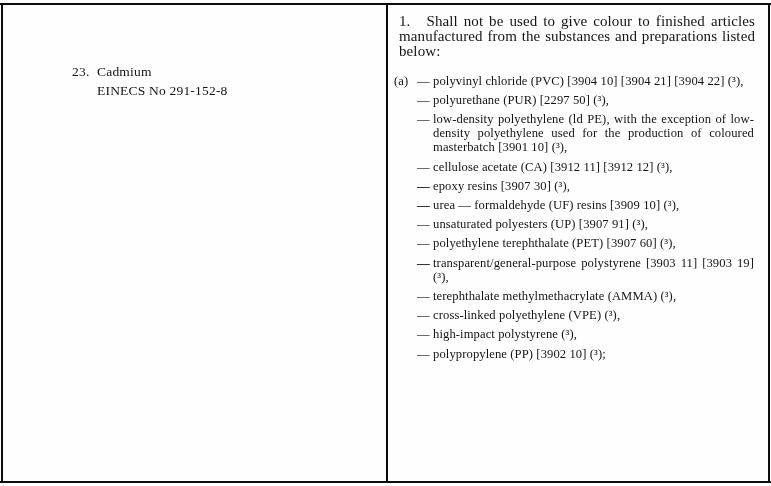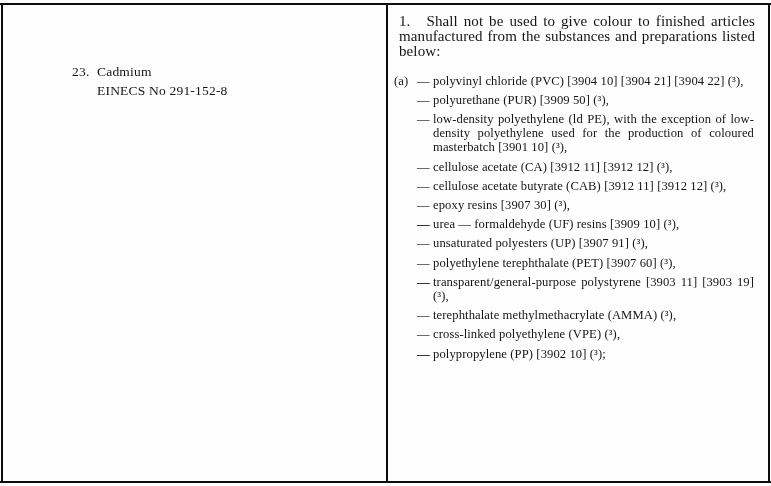--- a/index.html
+++ b/index.html
@@ -96,31 +96,31 @@
     </div>
     <div class="left-indent">EINECS No 291-152-8</div>
   </div>
 
   <div class="right-col">
     <p class="intro">
       <span class="intro-num">1.</span><span>Shall not be used to give colour to finished articles manufactured from the substances and preparations listed below:</span>
     </p>
     <div class="rlist">
         <div class="item"><span class="ilabel">(a)</span><span class="dash">—</span><span>polyvinyl chloride (PVC) [3904 10] [3904 21] [3904 22] (³),</span></div>
-        <div class="item"><span class="dash">—</span><span>polyurethane (PUR) [3909 50] (³),</span></div>
+        <div class="item"><span class="dash">—</span><span>polyurethane (PUR) [2297 50] (³),</span></div>
         <div class="item"><span class="dash">—</span><span>low-density polyethylene (ld PE), with the exception of low-density polyethylene used for the production of coloured masterbatch [3901 10] (³),</span></div>
         <div class="item"><span class="dash">—</span><span>cellulose acetate (CA) [3912 11] [3912 12] (³),</span></div>
-        <div class="item"><span class="dash">—</span><span>cellulose acetate butyrate (CAB) [3912 11] [3912 12] (³),</span></div>
+        <div class="item"><span class="dash">—</span></div>
         <div class="item"><span class="dash">—</span><span>epoxy resins [3907 30] (³),</span></div>
         <div class="item"><span class="dash">—</span></div>
         <div class="item"><span class="dash">—</span><span>urea — formaldehyde (UF) resins [3909 10] (³),</span></div>
         <div class="item"><span class="dash">—</span><span>unsaturated polyesters (UP) [3907 91] (³),</span></div>
         <div class="item"><span class="dash">—</span><span>polyethylene terephthalate (PET) [3907 60] (³),</span></div>
         <div class="item"><span class="dash">—</span></div>
         <div class="item"><span class="dash">—</span><span>transparent/general-purpose polystyrene [3903 11] [3903 19] (³),</span></div>
         <div class="item"><span class="dash">—</span><span>terephthalate methylmethacrylate (AMMA) (³),</span></div>
         <div class="item"><span class="dash">—</span><span>cross-linked polyethylene (VPE) (³),</span></div>
-        <div class="item"><span class="dash">—</span></div>
+        <div class="item"><span class="dash">—</span><span>high-impact polystyrene (³),</span></div>
         <div class="item"><span class="dash">—</span><span>polypropylene (PP) [3902 10] (³);</span></div>
       </div>
   </div>
 
 </div>
 
 </body></html>

